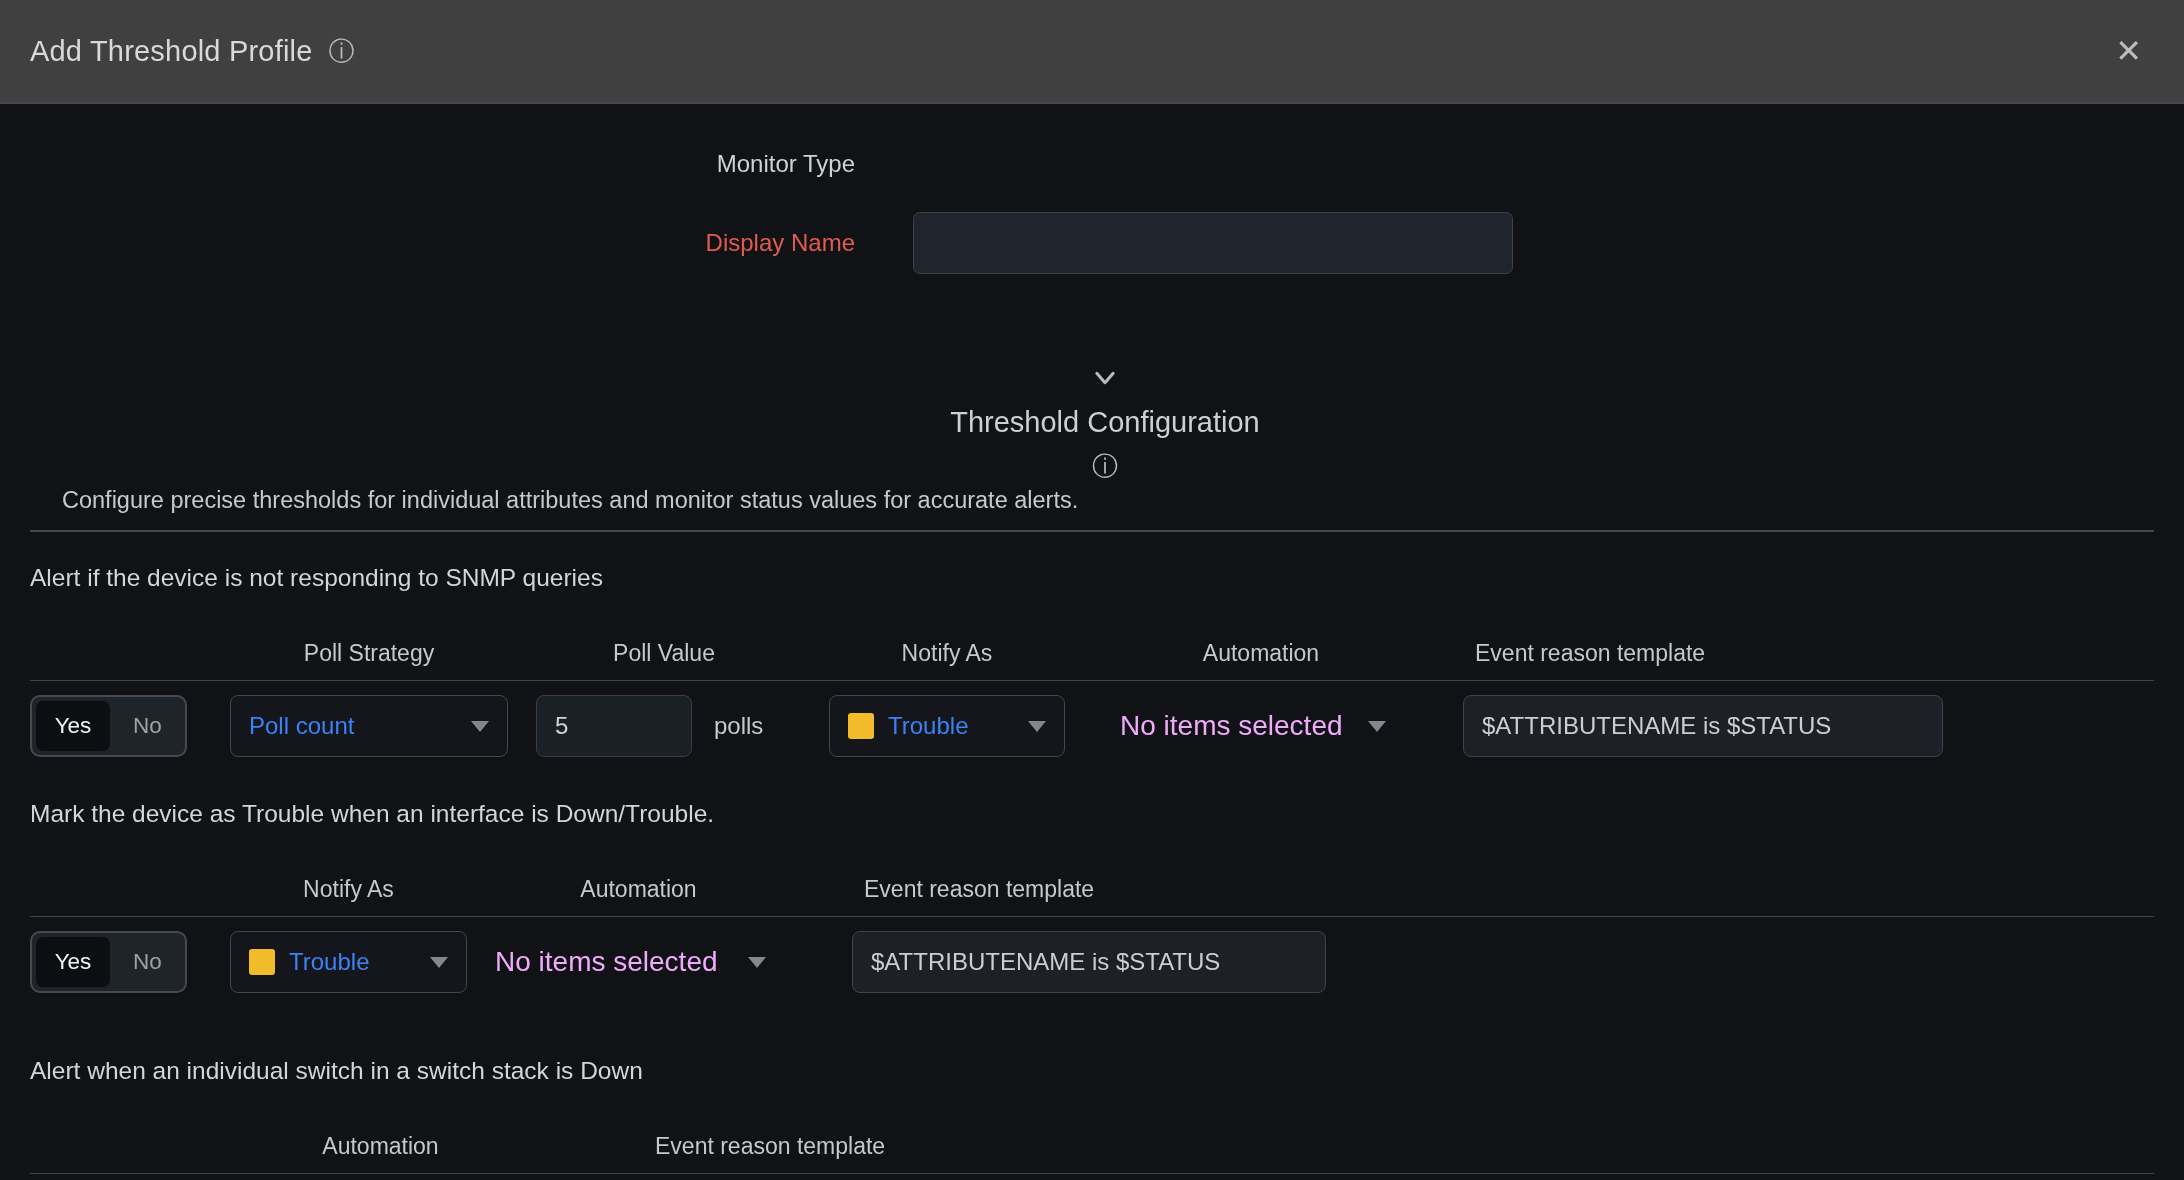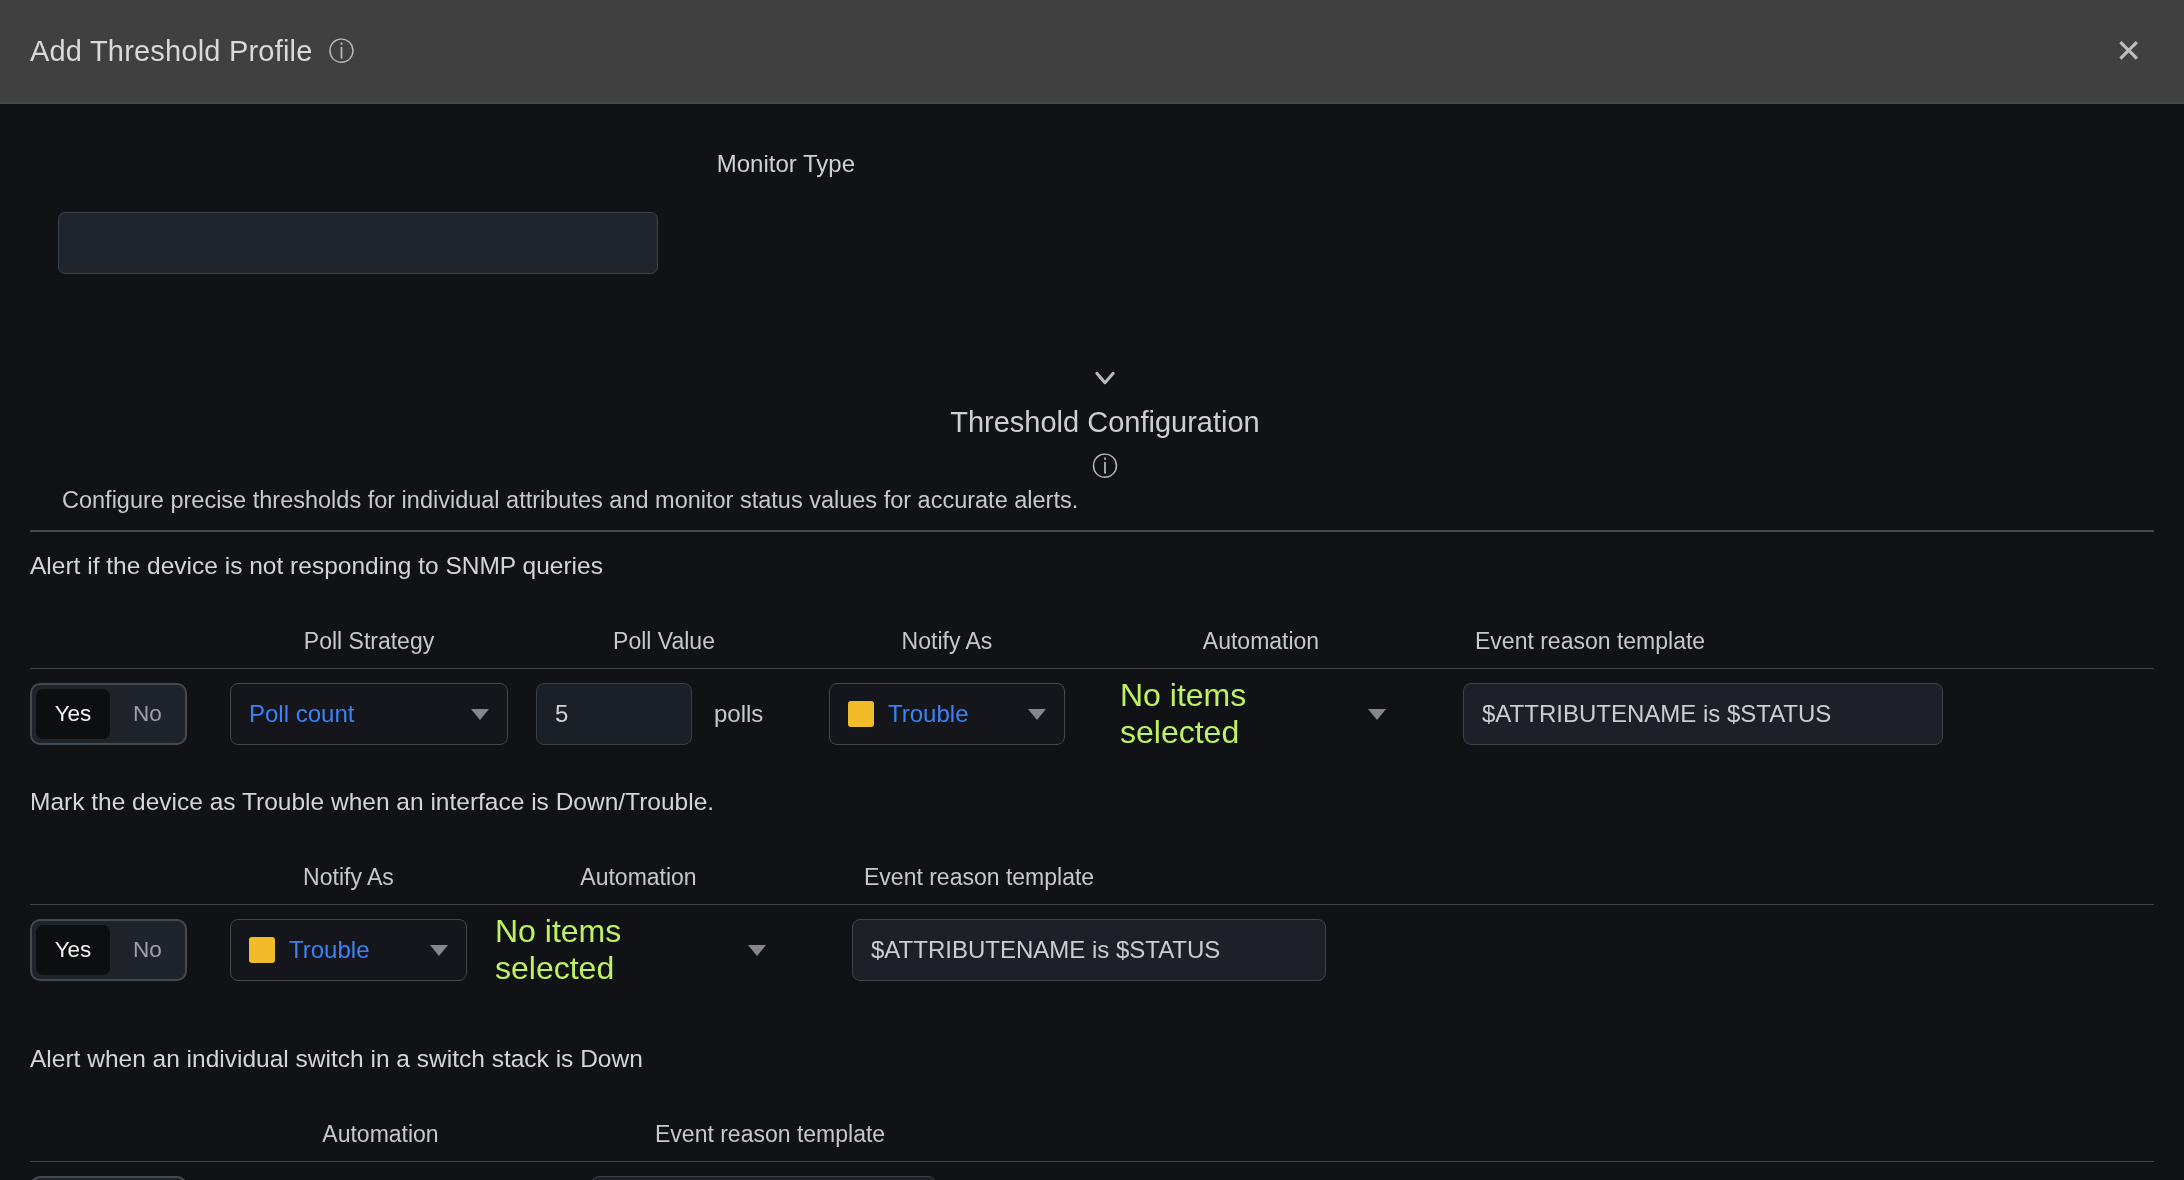--- a/index.html
+++ b/index.html
@@ -47,21 +47,21 @@
 
   
   .section-head { margin:90px 0 0 26px; display:flex; align-items:center; gap:14px;flex-direction:column; }
   .chev { width:28px; height:28px; cursor:pointer; }
   .section-title { font-size:29px; color:#cdcfd2; }
   .section-desc { margin:8px 0 0 62px; font-size:23.5px; color:#c7c9cc; }
   .section-divider { border:none; border-top:2px solid #45484e; margin:16px 30px 0 30px; }
 
   
   .subsection { margin-left:30px; margin-right:30px; }
-  .sub-title { font-size:24.5px; color:#d3d5d7; margin-top:20px; }
+  .sub-title { font-size:24.5px; color:#d3d5d7; margin-top:32px; }
   .col-headers { display:flex; align-items:flex-end; margin-top:48px; font-size:23px; color:#c6c8cb; }
   .col-headers .hcell { text-align:center; }
   .col-headers .hcell.left { text-align:left; padding-left:12px; }
   .head-divider { border:none; border-top:1.5px solid #3f434a; margin-top:13px; }
   .controls { display:flex; align-items:center; margin-top:14px; height:62px; }
 
   
   .s1c1{width:157px;} .s1c2{width:278px;margin-left:43px;} .s1c3{width:256px;margin-left:28px;}
   .s1c4{width:236px;margin-left:37px;} .s1c5{width:282px;margin-left:55px;} .s1c6{width:480px;margin-left:61px;}
   .s2c1{width:157px;} .s2c2{width:237px;margin-left:43px;} .s2c3{width:287px;margin-left:28px;} .s2c4{width:474px;margin-left:70px;}
@@ -90,21 +90,21 @@
     width:100%; height:100%; background:transparent; border:none; outline:none;
     font-size:24px; color:#d2d4d7; padding:0 18px;
     font-family:"Liberation Sans","DejaVu Sans",sans-serif;
   }
   .unit { font-size:24px; color:#c7c9cc; margin-left:22px; }
   .with-unit { display:flex; align-items:center; }
   .bare-select {
     display:flex; align-items:center; justify-content:space-between;
     width:100%; height:62px; cursor:pointer; padding-right:16px;
   }
-  .bare-select .dd-text { font-size:32px; color:#bef264; }
+  .bare-select .dd-text { font-size:28px; color:#f0abfc; }
   .tmpl-input {
     height:62px; background:#1d2127; border:1.5px solid #3e434b; border-radius:8px; width:100%;
   }
   .tmpl-input input {
     width:100%; height:100%; background:transparent; border:none; outline:none;
     font-size:24px; color:#cbced1; padding:0 18px; white-space:nowrap;
     font-family:Liberation Sans, sans-serif;
   }
 </style>
 </head>
@@ -120,20 +120,21 @@
     <span class="close-btn">✕</span>
   </div>
 
   <div class="modal-body">
 
     <div class="form-row">
       <div class="form-label">Monitor Type</div>
     </div>
 
     <div class="form-row">
+      <div class="form-label required">Display Name</div>
       <div class="form-field text-box">
         <input type="text" value="" style="">
       </div>
     </div>
 
     <div class="section-head">
       <svg class="chev" viewBox="0 0 24 24" fill="none">
         <polyline points="5,8 12,16 19,8" stroke="#b8babd" stroke-width="2.6" stroke-linecap="round" stroke-linejoin="round"></polyline>
       </svg>
       <span class="section-title">Threshold Configuration</span>

